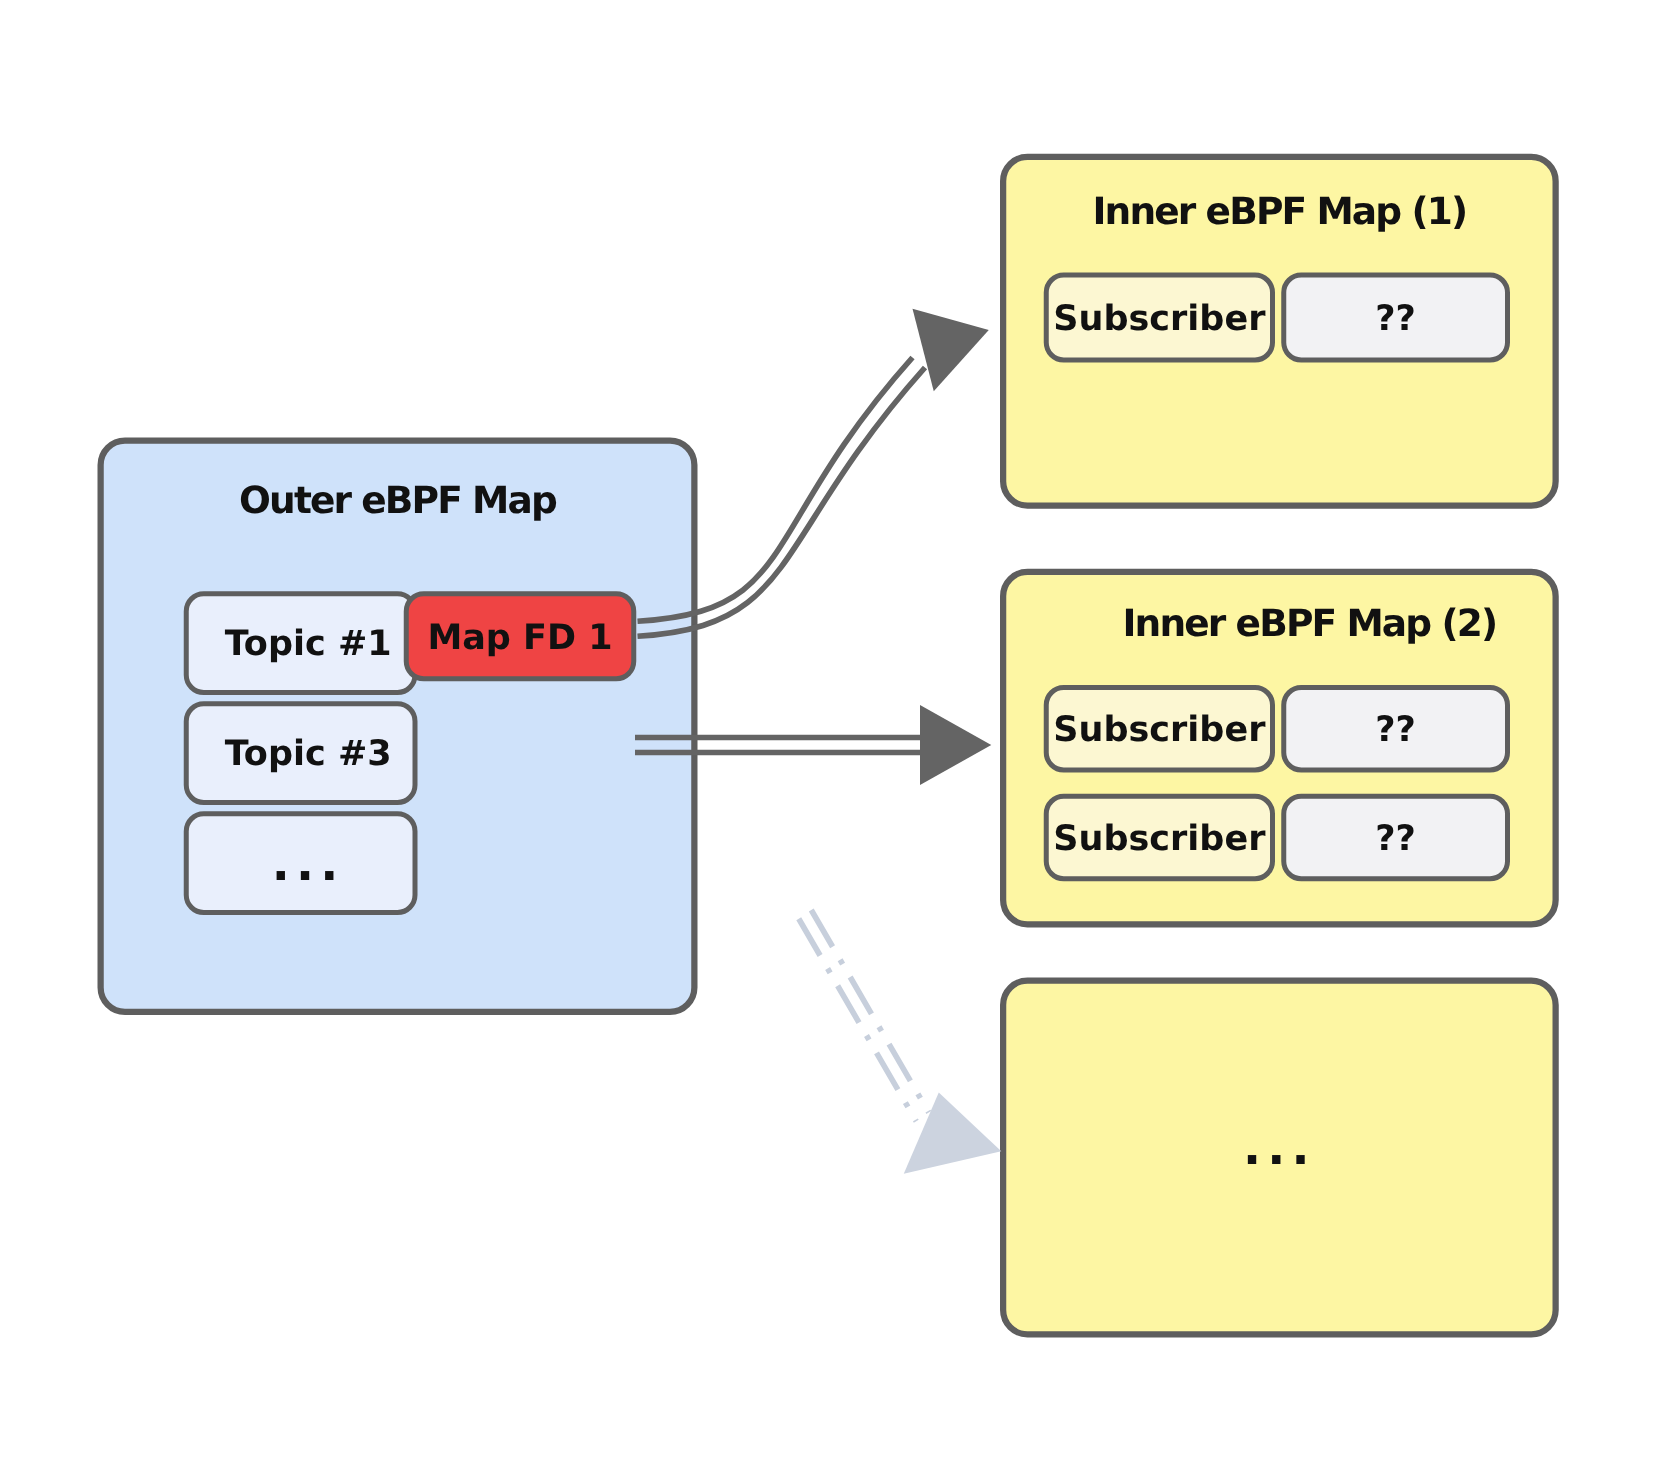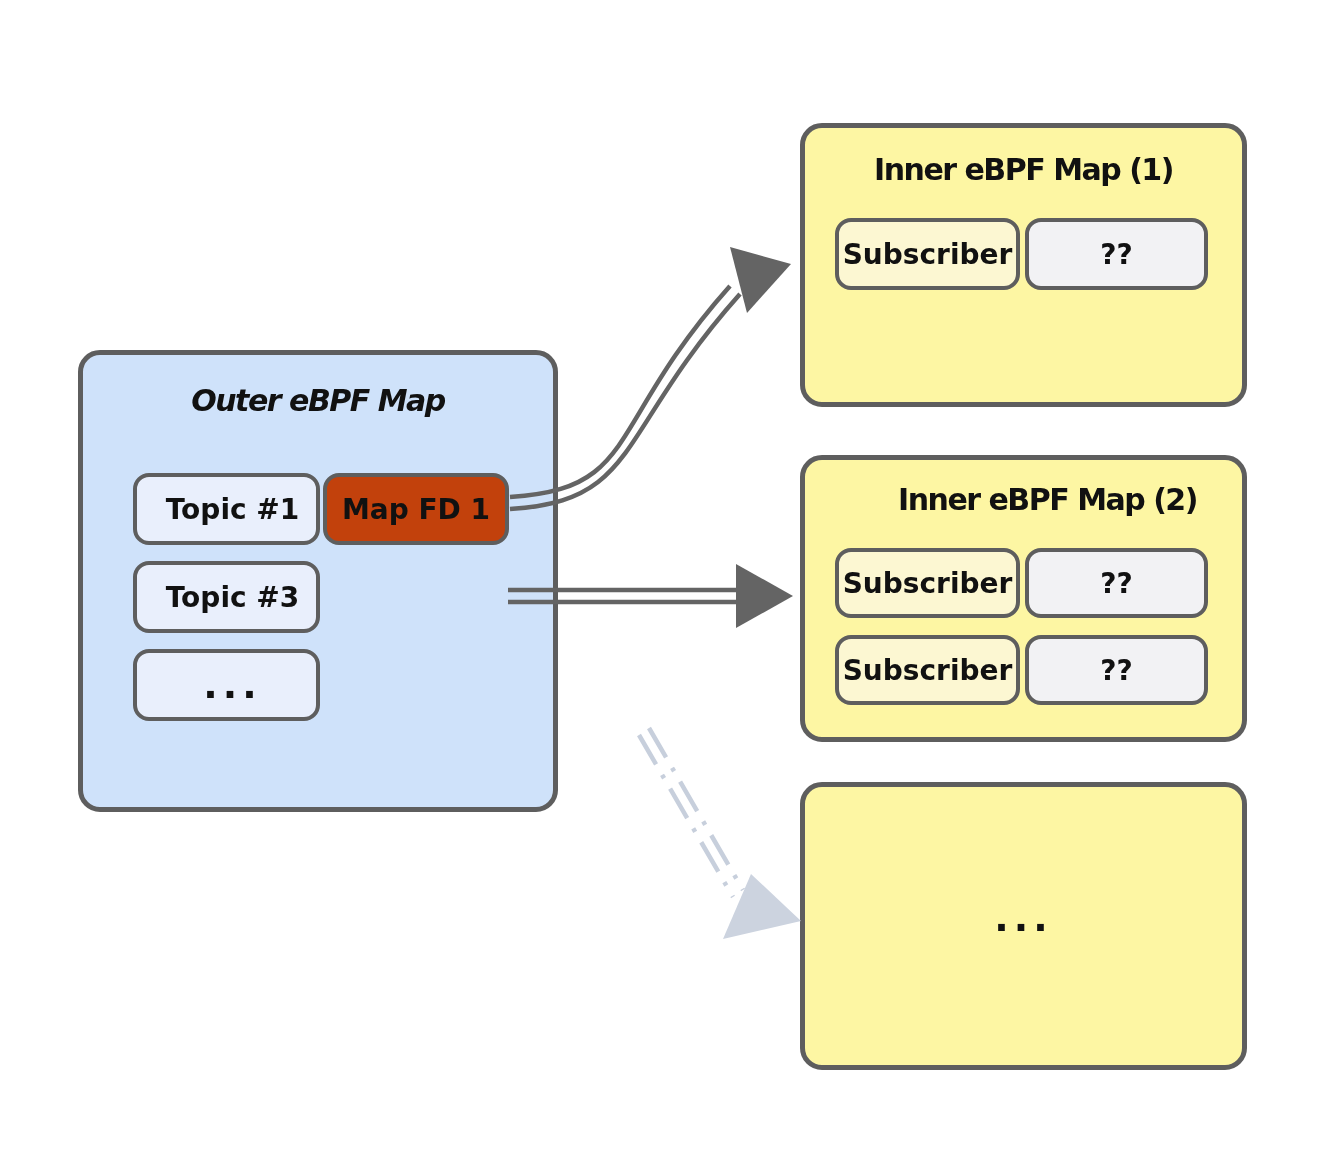--- a/index.html
+++ b/index.html
@@ -11,35 +11,35 @@
   .box { position:absolute; box-sizing:border-box; border:5px solid #5e5e5e; border-radius:22px; }
   .outer-box  { left:78px;  top:350px; width:480px; height:462px; background:#cfe2fa; }
   .inner-box1 { left:800px; top:123px; width:447px; height:284px; background:#fdf6a3; }
   .inner-box2 { left:800px; top:455px; width:447px; height:287px; background:#fdf6a3; }
   .more-box   { left:800px; top:782px; width:447px; height:288px; background:#fdf6a3;
                 display:flex; align-items:center; justify-content:center; }
   .map-title {
     position:absolute; left:0; right:0; text-align:center;
     font-size:30px; font-weight:700; letter-spacing:-1.5px; white-space:nowrap;
   }
-  .outer-box .map-title  { top:28px;font-style:italic; }
+  .outer-box .map-title  { top:28px; }
   .inner-box1 .map-title { top:24px; }
   .inner-box2 .map-title { top:22px;margin-left:48px; }
   .cell {
     position:absolute; box-sizing:border-box; border:4px solid #5e5e5e; border-radius:16px;
     display:flex; align-items:center; justify-content:center;
     font-size:28px; font-weight:700; white-space:nowrap;
   }
   .cell.key-blue   { background:#e9effc; }
-  .cell.val-cream  { background:#c2410c; }
+  .cell.val-cream  { background:#ef4444; }
   .cell.key-cream  { background:#fcf7d2; }
   .cell.val-gray   { background:#f2f2f4; }
   
   .outer-box .r1 { top:118px; } .outer-box .r2 { top:206px; } .outer-box .r3 { top:294px; }
-  .outer-box .k  { left:50px;  width:187px; height:72px;padding-left:12px; }
+  .outer-box .k  { left:64px;  width:187px; height:83px;padding-left:12px; }
   .outer-box .v  { left:240px; width:186px; height:72px; }
   
   .inner-row-k { left:30px;  width:185px; }
   .inner-row-v { left:220px; width:183px; }
   .inner-box1 .r1 { top:90px;  height:72px; }
   .inner-box2 .r1 { top:88px;  height:70px; }
   .inner-box2 .r2 { top:175px; height:70px; }
   .dots { font-size:38px; font-weight:700; letter-spacing:5px; line-height:1; }
   .more-box .dots { transform:translateY(-8px); }
   .arrows { position:absolute; left:0; top:0; width:1328px; height:1174px; pointer-events:none; }

